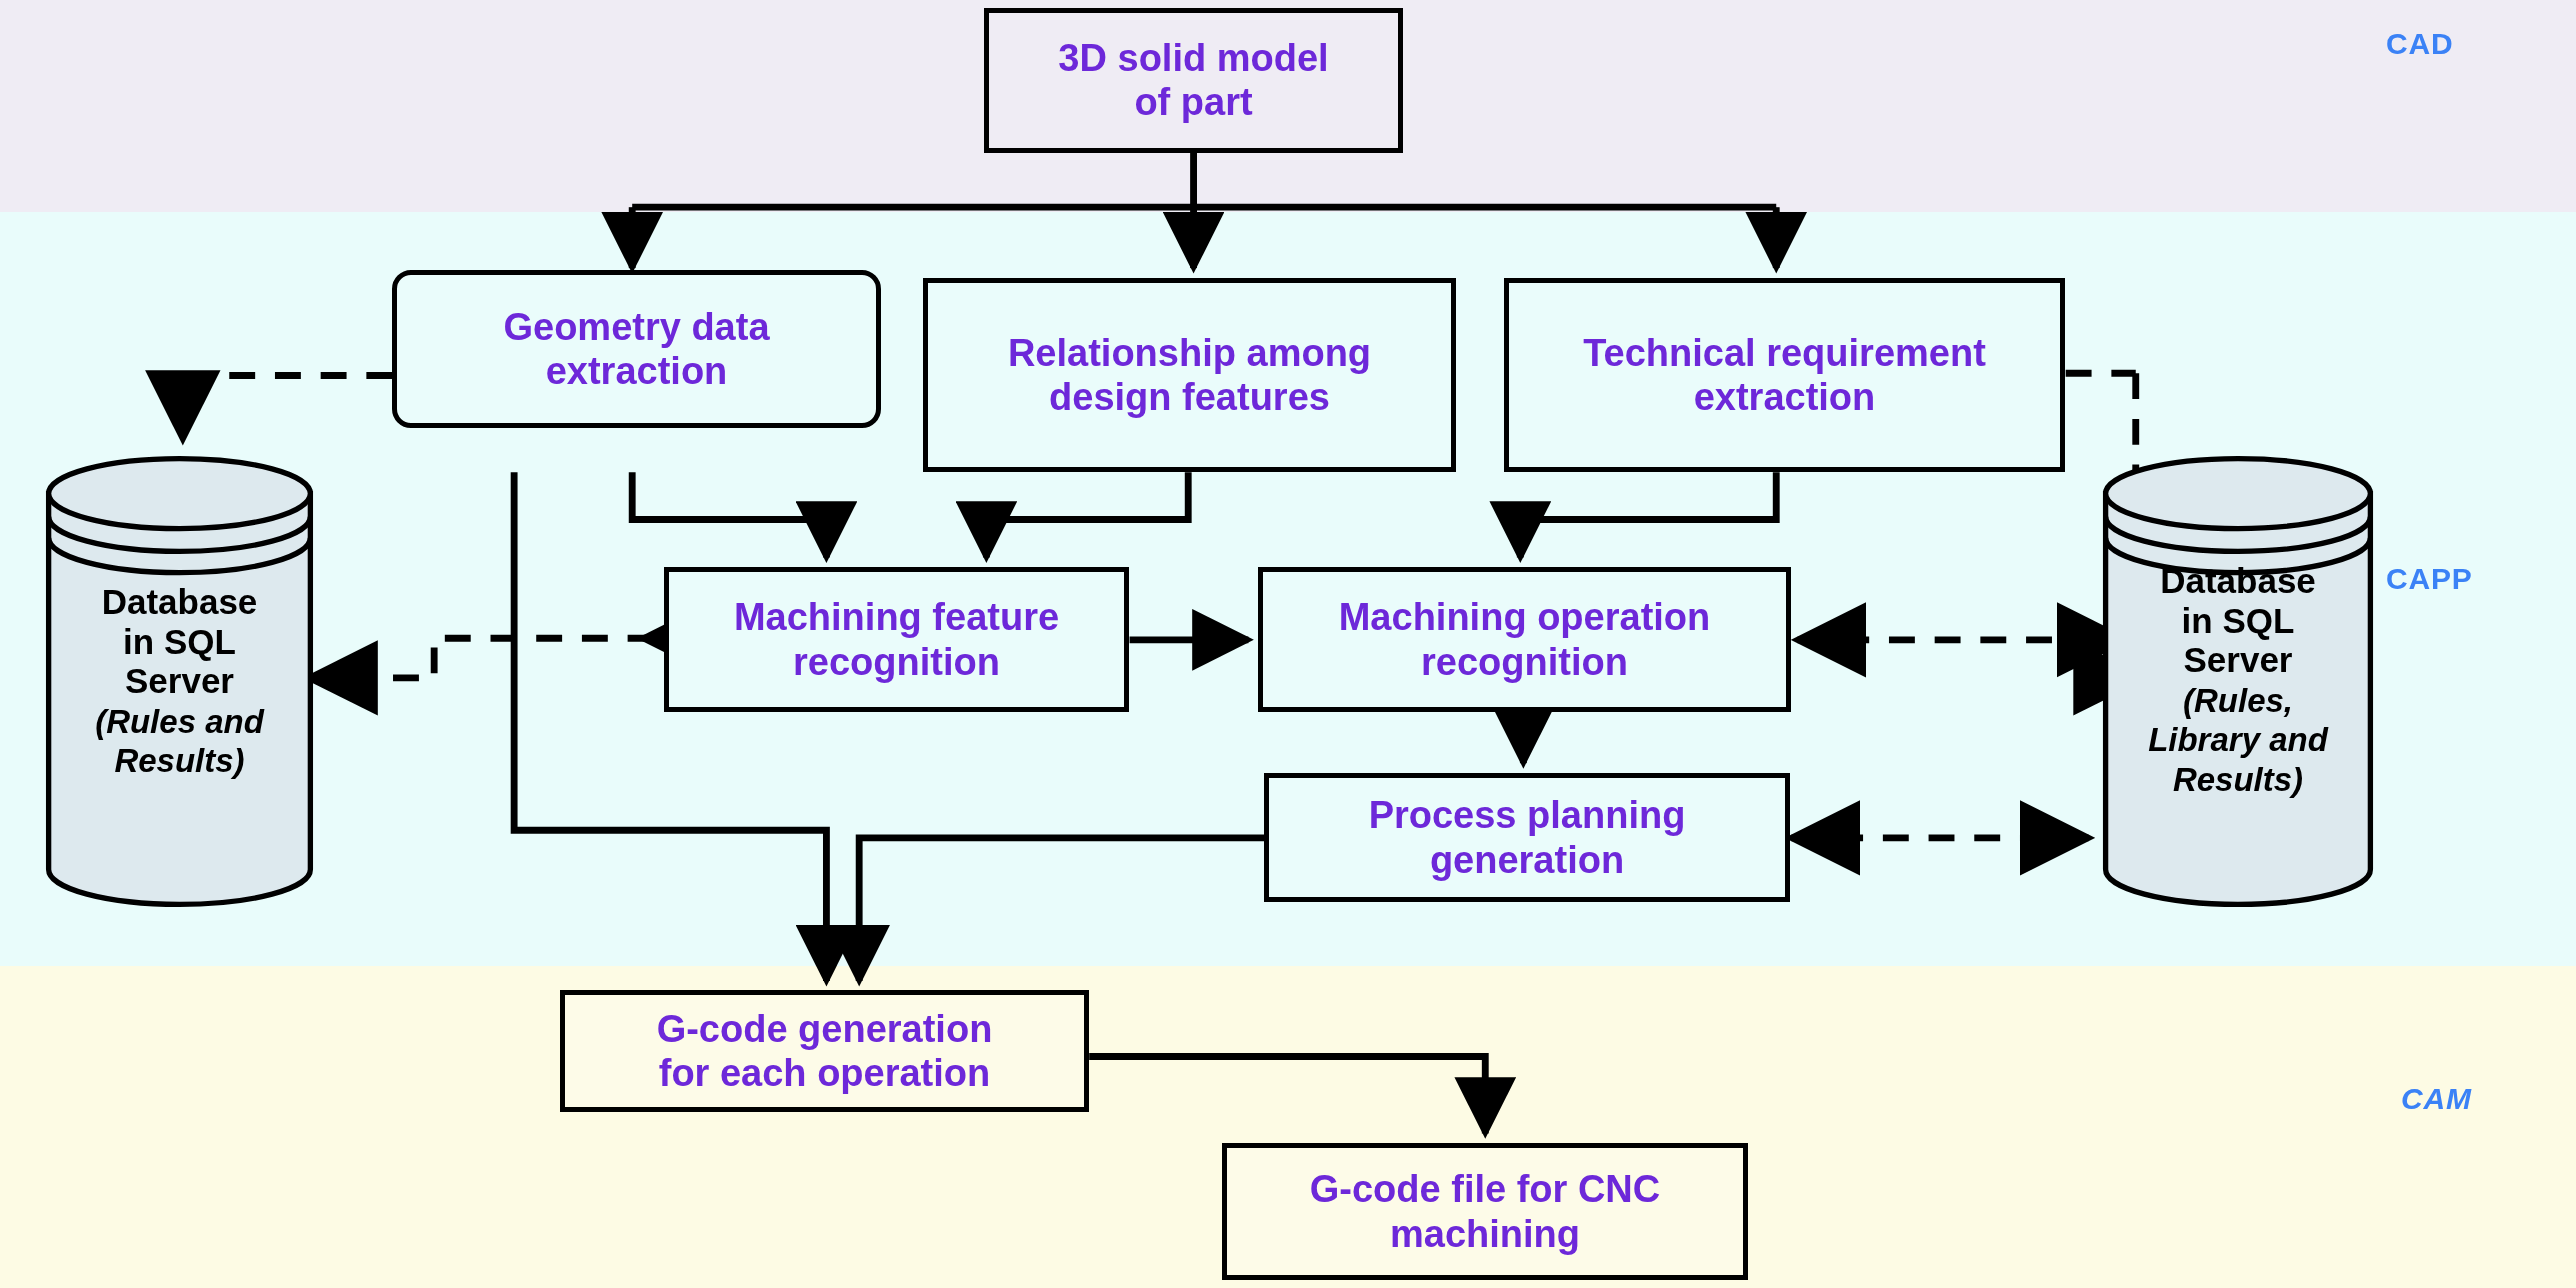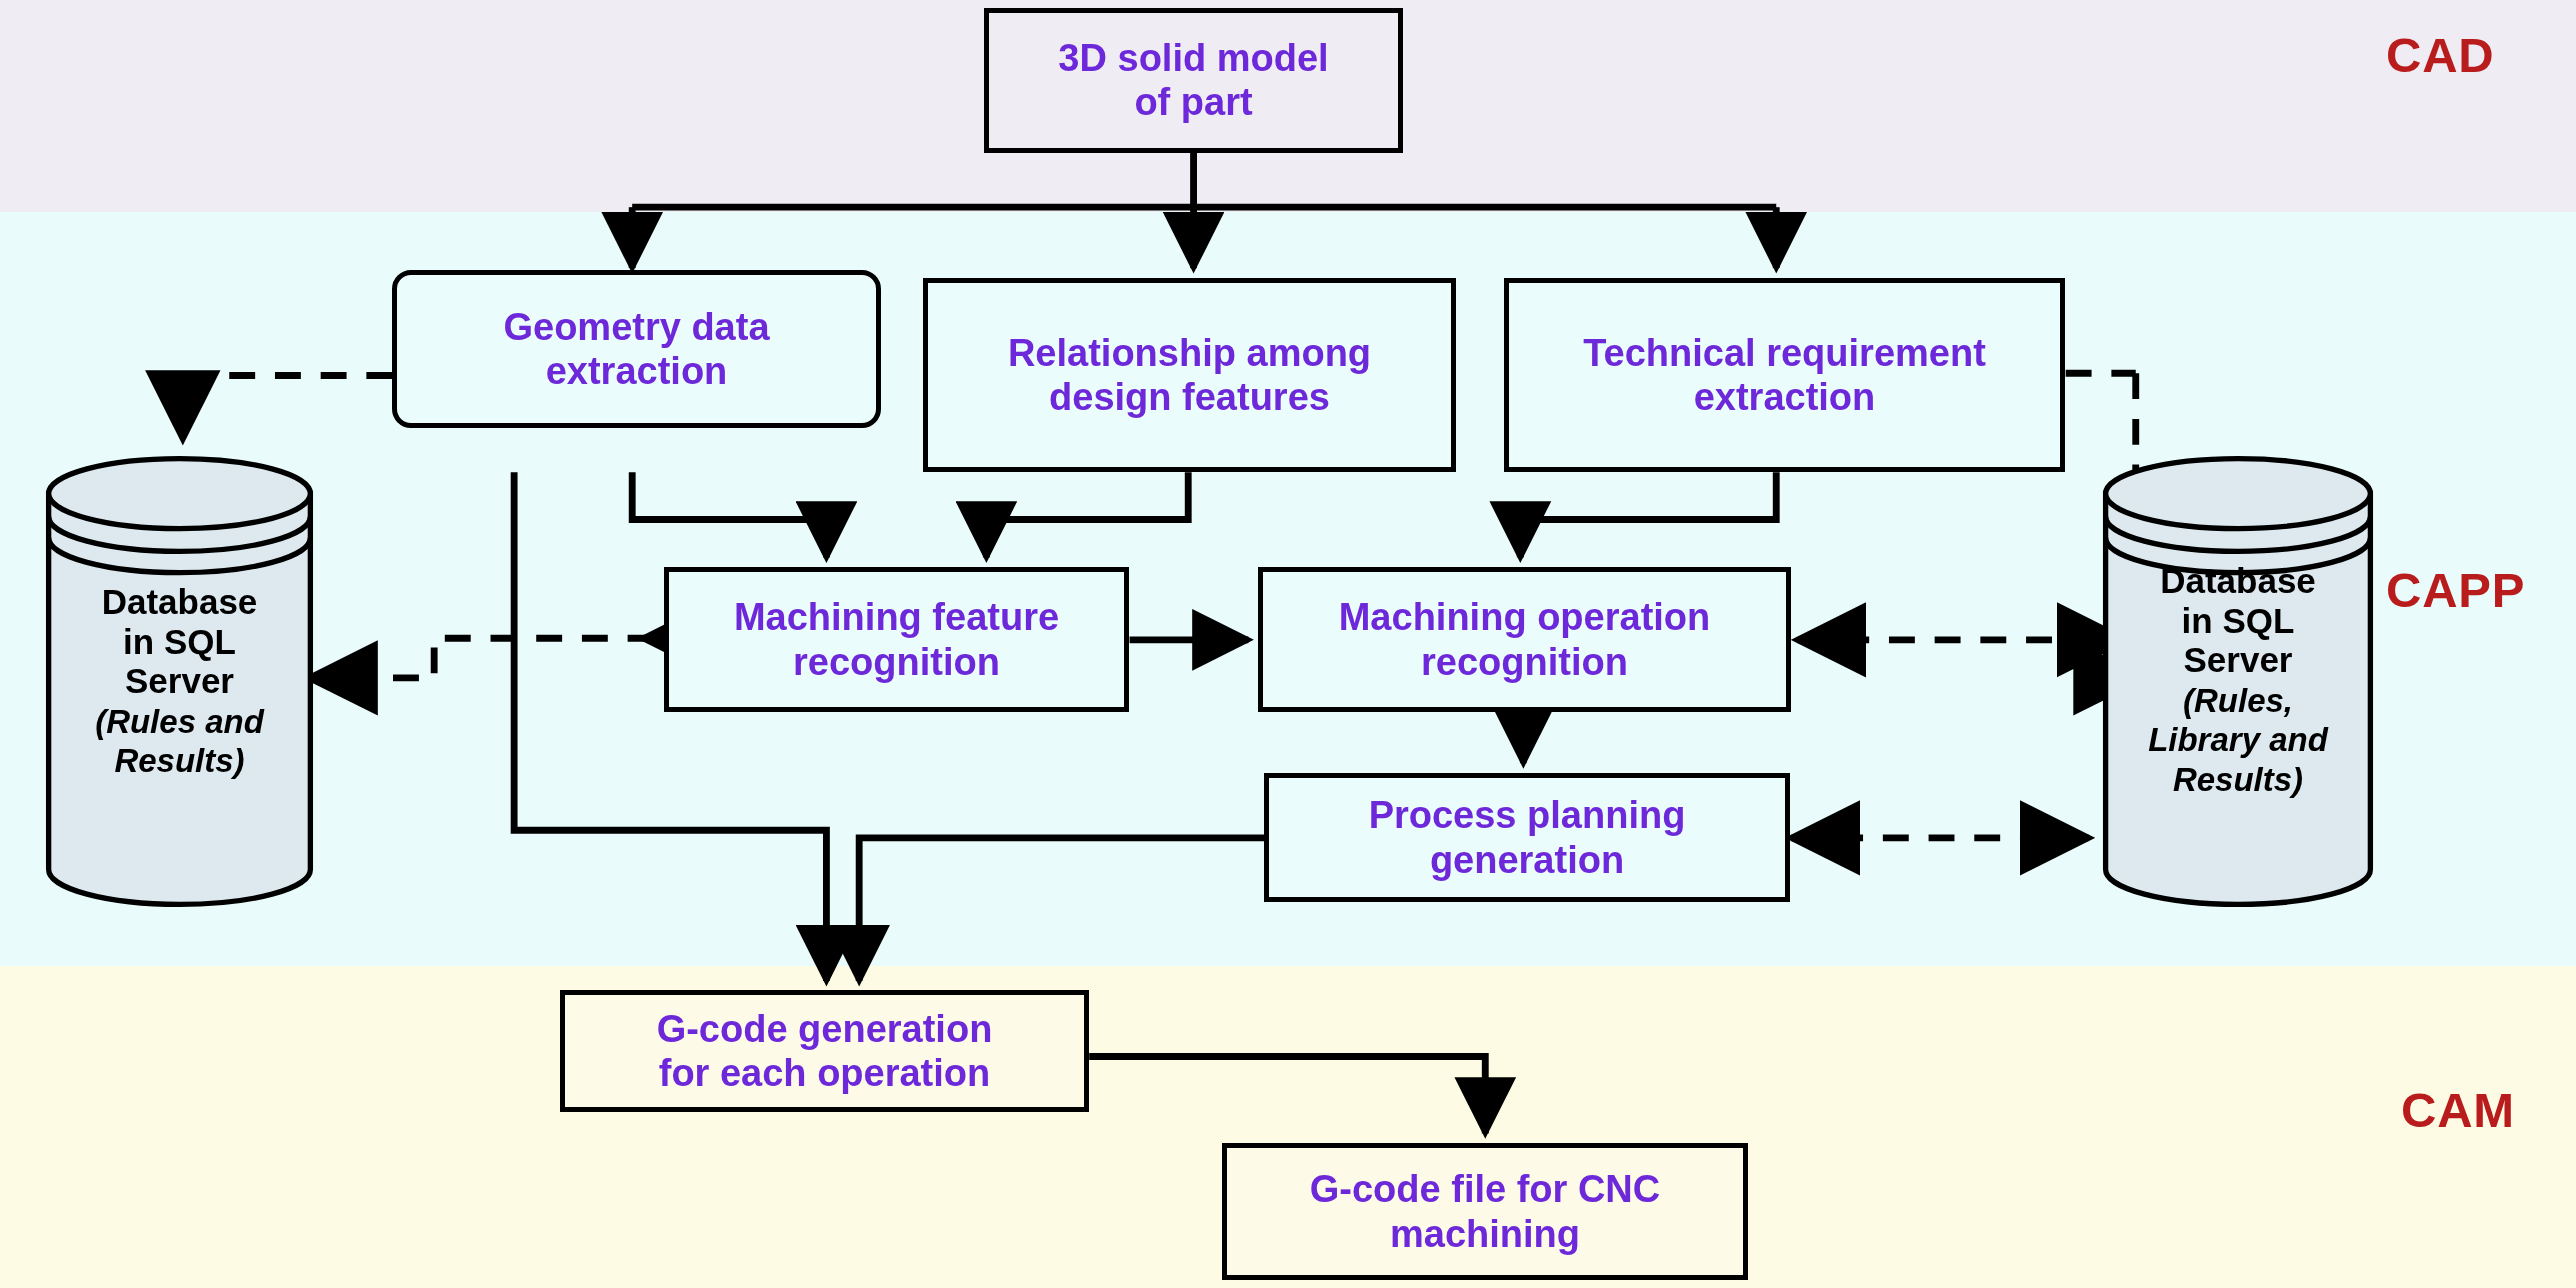--- a/index.html
+++ b/index.html
@@ -2,24 +2,24 @@
 <html style="font-size:12.2px"><head>
 <meta charset="utf-8">
 <style>
   html,body{margin:0;padding:0;background:#ffffff;}
   body{font-family:"Liberation Sans",sans-serif;}
   #stage{position:relative;width:2576px;height:1288px;overflow:hidden;background:#fff;}
   .band{position:absolute;left:0;width:2576px;}
   #band-cad{top:0;height:212px;background:#efecf4;}
   #band-capp{top:212px;height:754px;background:#e9fcfb;}
   #band-cam{top:966px;height:322px;background:#fdfbe4;}
-  .band-label{position:absolute;font-weight:700;font-size:49px;color:#b91c1c;letter-spacing:0.8px;white-space:nowrap;}
+  .band-label{position:absolute;font-weight:700;font-size:30px;color:#3b82f6;letter-spacing:0.8px;white-space:nowrap;}
   #label-cad{left:2386px;top:27.4px;}
   #label-capp{left:2386px;top:562px;}
-  #label-cam{left:2401px;top:1082px;}
+  #label-cam{left:2401px;top:1082px;font-style:italic;}
   .node{position:absolute;border:5.3px solid #000;box-sizing:border-box;display:flex;align-items:center;justify-content:center;text-align:center;font-weight:700;font-size:38px;line-height:1.16;color:#6d28d9;}
   .node.cad{background:#efecf4;}
   .node.capp{background:#eafcfb;}
   .node.cam{background:#fdfbe8;}
   .cyl{position:absolute;}
   .cyl-label{position:absolute;left:0;width:100%;text-align:center;font-weight:700;font-size:35px;line-height:1.13;color:#000;}
   .cyl-sub{font-style:italic;font-size:33px;}
   svg.wires{position:absolute;left:0;top:0;width:2576px;height:1288px;pointer-events:none;}
 </style>
 </head>

